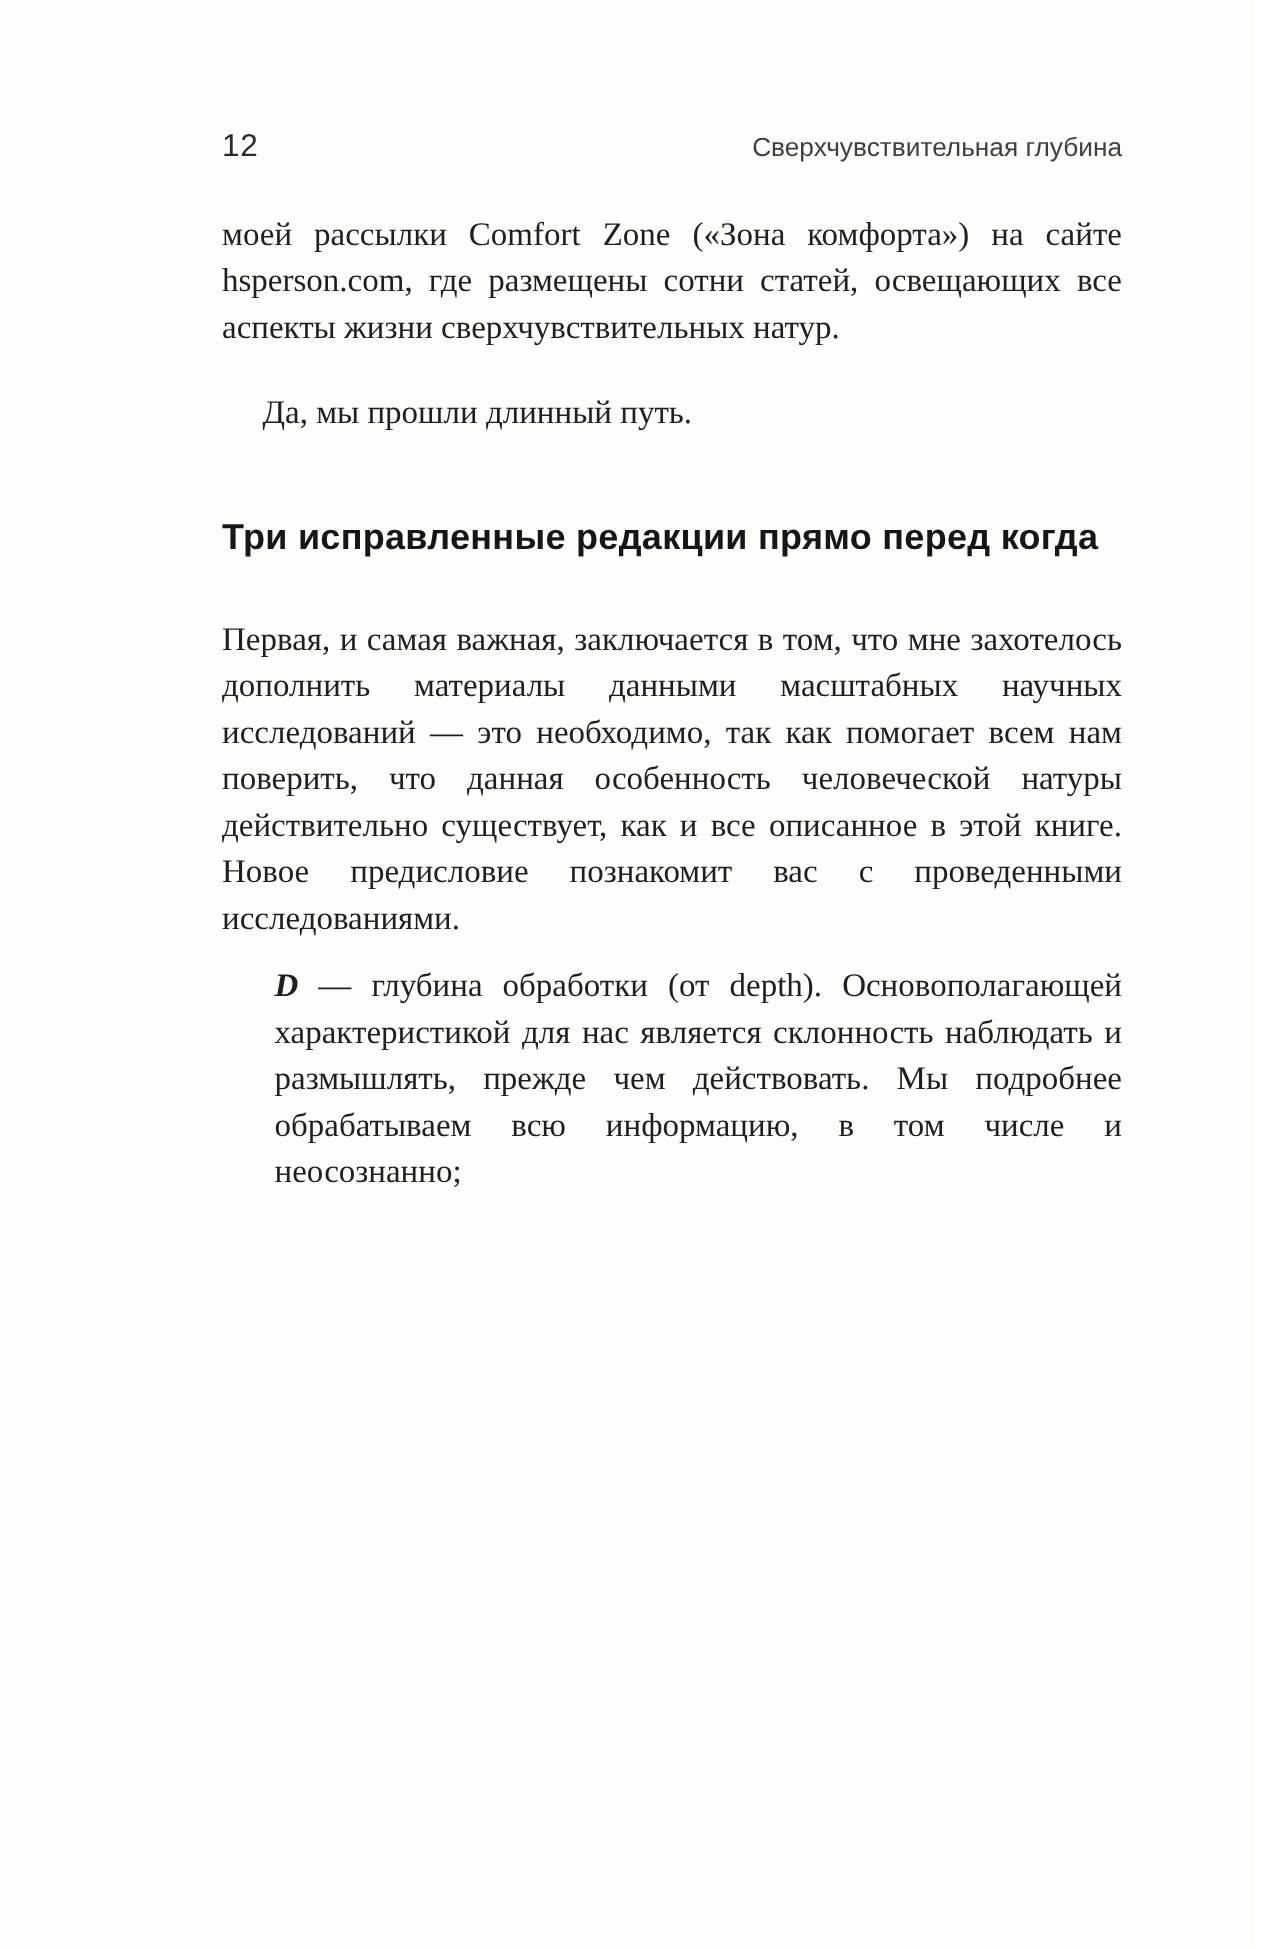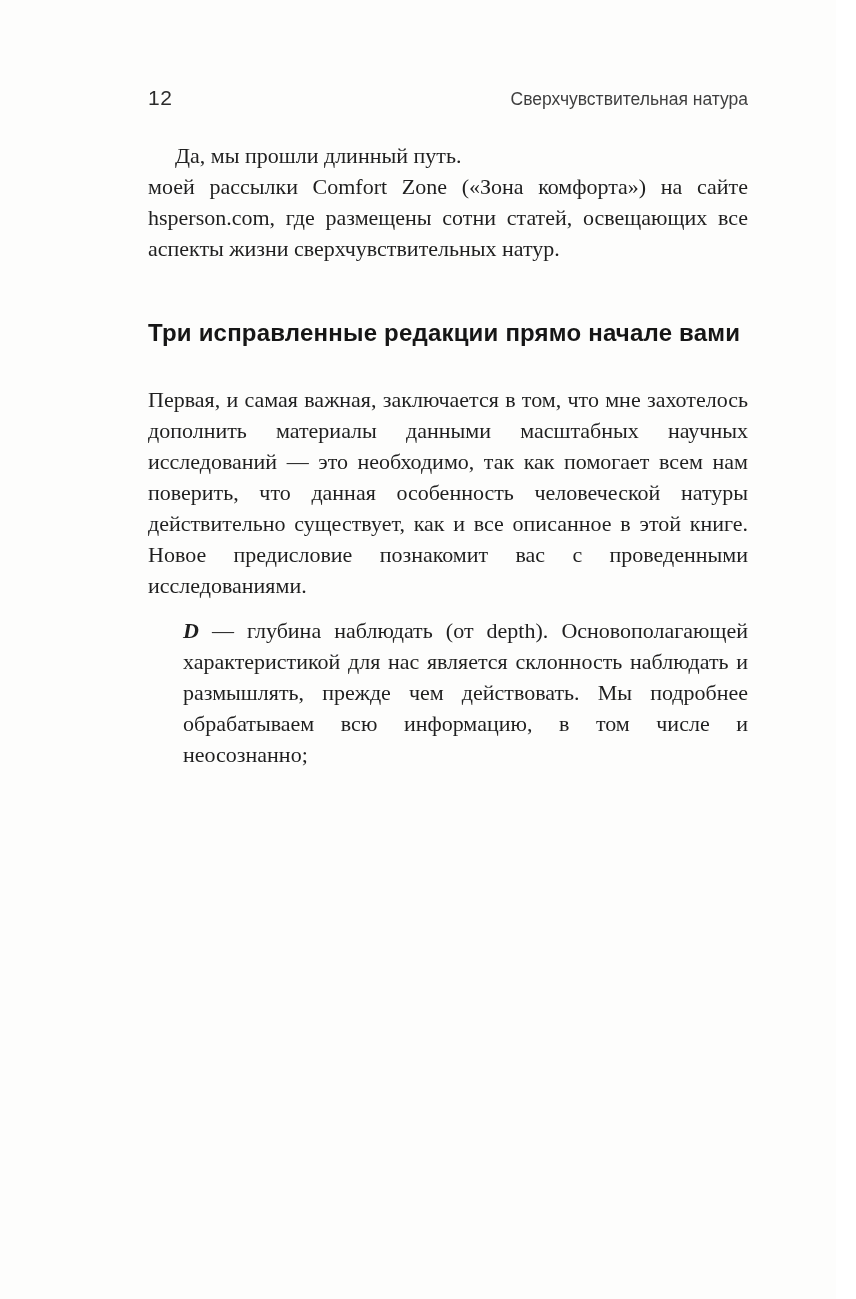--- a/index.html
+++ b/index.html
@@ -50,33 +50,33 @@
   .acronym     { font-weight: bold; font-style: italic; }
   .it          { }
 </style>
 </head>
 <body>
 
 <div class="page">
 
   <header class="running-head">
     <span class="page-num">12</span>
-    <span class="run-title">Сверхчувствительная натура</span>
+    <span class="run-title">Сверхчувствительная глубина</span>
   </header>
 
   <main>
 
+    <p class="para para-cont">моей рассылки Comfort Zone («Зона комфорта») на сайте hsperson.com, где размещены сотни статей, освещающих все аспекты жизни сверхчувствительных натур.</p>
+
     <p class="para indent">Да, мы прошли длинный путь.</p>
 
-    <p class="para para-cont">моей рассылки Comfort Zone («Зона комфорта») на сайте hsperson.com, где размещены сотни статей, освещающих все аспекты жизни сверхчувствительных натур.</p>
-
-    <h2 class="section-heading">Три исправленные редакции прямо начале вами</h2>
+    <h2 class="section-heading">Три исправленные редакции прямо перед когда</h2>
 
 
     <p class="para block-gap">Первая, и самая важная, заключается в том, что мне захотелось дополнить материалы данными масштабных научных исследований — это необходимо, так как помогает всем нам поверить, что данная особенность человеческой натуры действительно существует, как и все описанное в этой книге. Новое предисловие познакомит вас с проведенными исследованиями.</p>
 
 
-    <p class="para does-item first"><span class="does-letter">D</span><span> — глубина наблюдать (от </span><span class="it">depth</span><span>). </span><span class="it">Основополагающей характеристикой для нас является склонность наблюдать и размышлять, прежде чем действовать. Мы подробнее обрабатываем всю информацию, в том числе и неосознанно;</span></p>
+    <p class="para does-item first"><span class="does-letter">D</span><span> — глубина обработки (от </span><span class="it">depth</span><span>). </span><span class="it">Основополагающей характеристикой для нас является склонность наблюдать и размышлять, прежде чем действовать. Мы подробнее обрабатываем всю информацию, в том числе и неосознанно;</span></p>
 
 
   </main>
 
 </div>
 
 </body></html>

